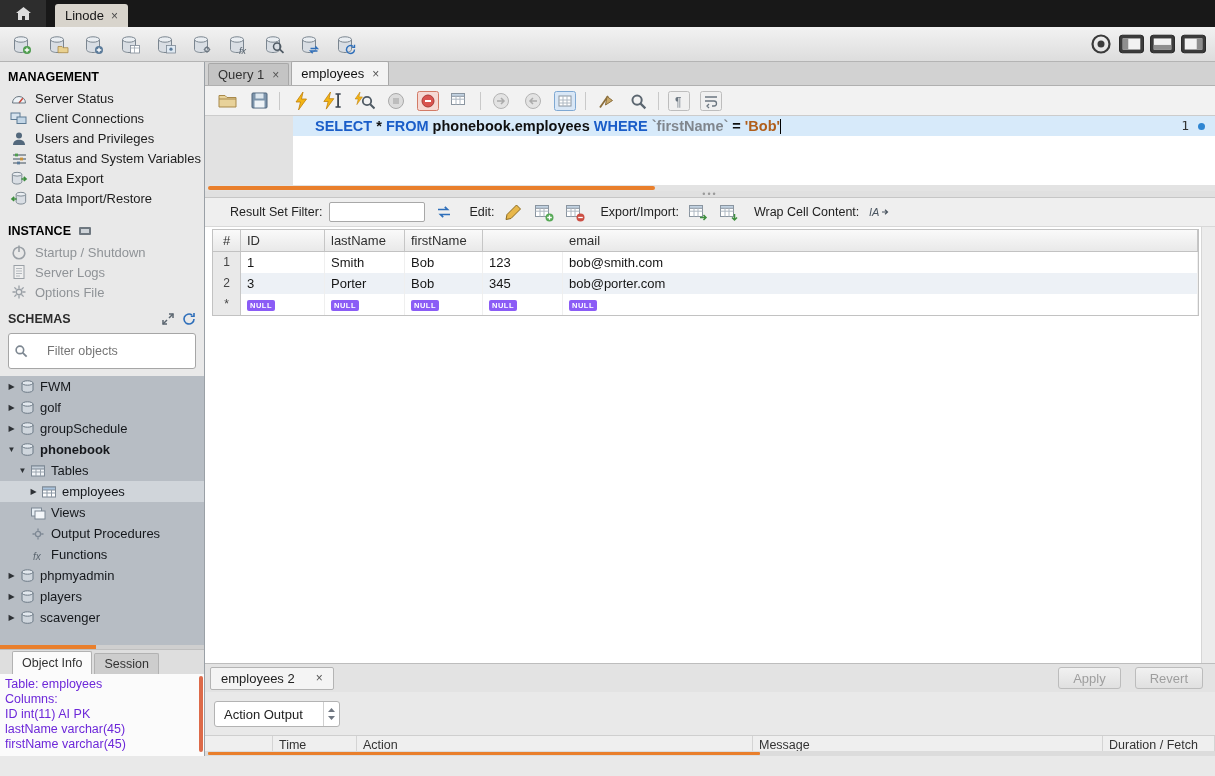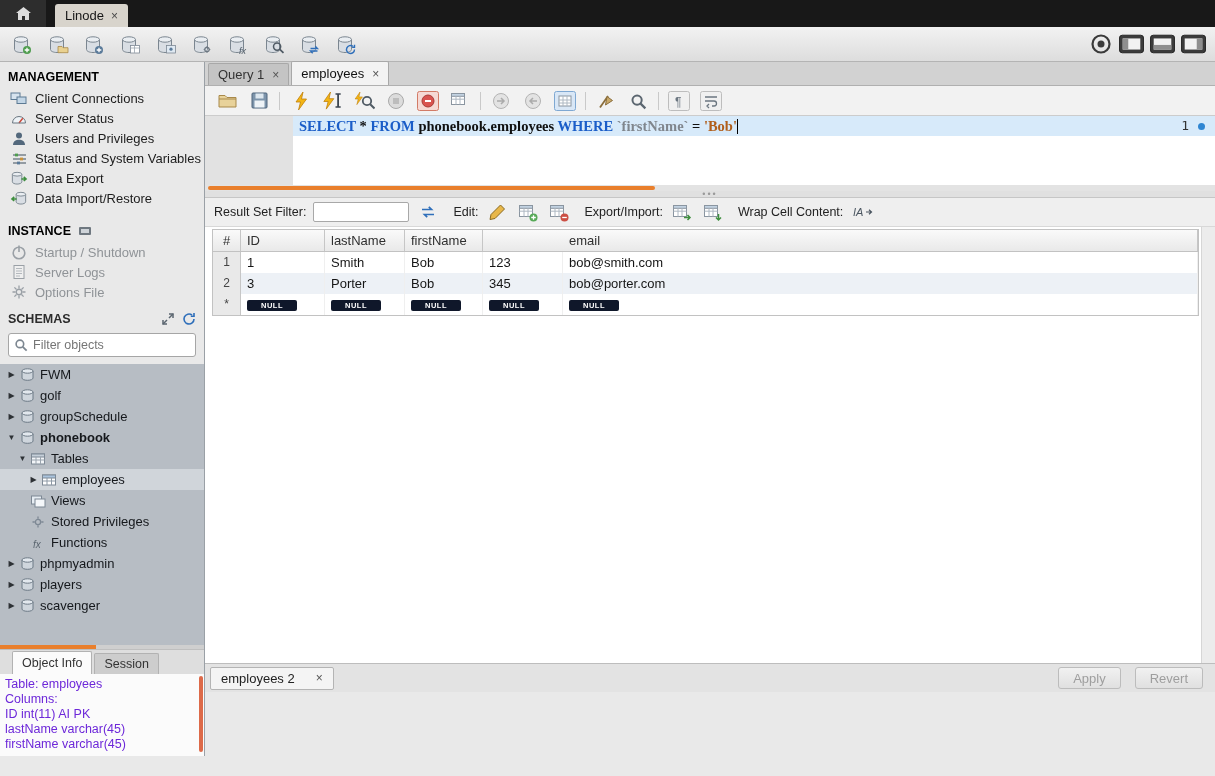--- a/index.html
+++ b/index.html
@@ -22,21 +22,21 @@
 
 
 .sidebar{position:absolute;left:0;top:62px;width:205px;height:694px;background:#e9e9e9;border-right:1px solid #9aa0a6;display:flex;flex-direction:column;overflow:hidden}
 .side-title{padding:8px 8px 4px;font-weight:bold;font-size:12.5px;color:#000000;display:flex;align-items:center;gap:7px}
 .side-item{height:20px;display:flex;align-items:center;gap:7px;padding-left:10px;font-size:13px;color:#1d1d1d;white-space:nowrap;overflow:hidden;flex:none}
 .side-item.disabled{color:#8f9397}
 .mini-icon{width:18px;height:16px;flex:none}
 .schemas-header{display:flex;align-items:center;padding:10px 8px 3px;gap:7px}
 .schemas-title{font-weight:bold;font-size:12.5px;color:#2c2c2c}
 .schemas-icons{margin-left:auto;display:flex;gap:7px}
-.filter-box{margin:4px 8px 0;height:24px;background:#fff;border:1px solid #a6a6a6;border-radius:3px;display:flex;align-items:center;padding:0 5px;gap:5px;flex:none}
+.filter-box{margin:4px 8px 0;height:36px;background:#fff;border:1px solid #a6a6a6;border-radius:3px;display:flex;align-items:center;padding:0 5px;gap:19px;flex:none}
 .filter-box input{border:none;outline:none;font-size:12.5px;width:100%;color:#555;background:transparent;font-family:"Liberation Sans",sans-serif}
 .tree{margin-top:7px;background:#b7bdc4;flex:1;overflow:hidden}
 .tree-row{height:21px;display:flex;align-items:center;font-size:13px;color:#15181c;white-space:nowrap}
 .tree-row.selected{background:#d0d5da}
 .expander{width:13px;font-size:8px;color:#2d3135;text-align:center;flex:none}
 .tree-icon{width:19px;height:15px;flex:none}
 .tree-label{padding-left:3px}
 .bold{font-weight:bold}
 .side-hscroll{height:4px;background:#cfcfcf;position:relative;flex:none}
 .side-hscroll .bar{position:absolute;left:0;top:0;height:4px;width:96px;background:#e97f2c}
@@ -56,51 +56,51 @@
 .ed-toolbar{position:absolute;top:86px;left:205px;right:0;height:30px;background:#f2f2f2;border-bottom:1px solid #cccccc;display:flex;align-items:center;gap:8px;padding:0 10px}
 .ed-icon{width:24px;height:24px}
 .tb-sep{width:1px;height:18px;background:#c9c9c9}
 
 
 .editor{position:absolute;top:116px;left:205px;right:0;height:69px;background:#fff}
 .gutter{position:absolute;left:0;top:0;width:88px;height:100%;background:#e2e2e2}
 .curline{position:absolute;left:88px;right:0;top:0;height:20px;background:#d7eafa}
 .lineno{position:absolute;right:26px;top:2px;font-family:"DejaVu Sans Mono",monospace;font-size:13px;color:#333}
 .bp-dot{position:absolute;right:10px;top:7px;width:7px;height:7px;border-radius:50%;background:#2f86d2}
-.code{position:absolute;left:94px;top:2px;font-family:Liberation Serif, serif;font-size:14.5px;font-weight:bold;white-space:pre}
+.code{position:absolute;left:110px;top:2px;font-family:Liberation Sans, sans-serif;font-size:14.5px;font-weight:bold;white-space:pre}
 .tok-keyword{color:#1a5dc8}
 .tok-plain{color:#101010}
 .tok-identifier{color:#80868d}
 .tok-string{color:#b05e1a}
 .caret{display:inline-block;border-left:1.6px solid #000;height:15px;vertical-align:text-bottom}
 .ed-hscroll{position:absolute;top:185px;left:205px;right:0;height:6px;background:#e3e3e3}
 .ed-hscroll .bar{position:absolute;left:3px;top:1px;width:447px;height:4px;background:#e97f2c;border-radius:2px}
 .splitter{position:absolute;top:191px;left:205px;right:0;height:6px;background:#e0e0e0;display:flex;align-items:center;justify-content:center}
 .grip{color:#9a9a9a;font-size:9px;letter-spacing:2px;line-height:3px}
 
 
 .res-toolbar{position:absolute;top:197px;left:205px;right:0;height:30px;background:#efefef;border-top:1px solid #c6c6c6;border-bottom:1px solid #d8d8d8;display:flex;align-items:center;gap:7px;padding:0 9px;font-size:12.5px;color:#222}
 .rt-label{margin-left:6px;white-space:nowrap}
-.rt-label:first-child{margin-left:0}
+.rt-label:first-child{margin-left:16px}
 .filter-input{width:96px;height:20px;border:1px solid #a8a8a8;border-radius:2px;background:#fff;outline:none;font-size:12px;padding:0 4px;font-family:"Liberation Sans",sans-serif}
 .rt-icon{width:24px;height:22px}
 
 
 .result-area{position:absolute;top:227px;left:205px;right:0;height:436px;background:#fff}
 .v-scroll{position:absolute;right:0;top:0;width:14px;height:100%;background:#ececec;border-left:1px solid #d6d6d6}
 .grid{position:absolute;left:7px;top:2px;right:16px;border:1px solid #c2c2c2}
 .g-header{display:flex;height:22px;background:linear-gradient(#fafafa,#e9e9e9);border-bottom:1px solid #c2c2c2}
 .gh-cell{padding:3px 6px;font-size:13px;color:#2f2f2f;border-right:1px solid #c6c6c6;overflow:hidden;white-space:nowrap;flex:none}
 .gh-cell.flex,.g-cell.flex{flex:1}
 .gh-cell.num{width:28px;text-align:center;padding:3px 0}
 .g-row{display:flex;height:21px;background:#fff}
 .g-row.alt{background:#edf1f6}
 .g-num{width:28px;background:#e9e9e9;border-right:1px solid #c6c6c6;text-align:center;font-size:12px;color:#444;padding-top:3px;flex:none}
 .g-cell{padding:3px 6px;font-size:13px;color:#161616;border-right:1px solid #efefef;overflow:hidden;white-space:nowrap;flex:none}
-.null-badge{display:inline-block;background:#0f172a;color:#fff;font-size:7.5px;font-weight:bold;padding:1px 14px;border-radius:2px;letter-spacing:.5px;vertical-align:middle}
+.null-badge{display:inline-block;background:#8b5cf6;color:#fff;font-size:7.5px;font-weight:bold;padding:1px 3px;border-radius:2px;letter-spacing:.5px;vertical-align:middle}
 
 
 .bottom-tabbar{position:absolute;top:663px;left:205px;right:0;height:29px;background:#e3e3e3;border-top:1px solid #bdbdbd;display:flex;align-items:center;padding:0 12px 0 5px}
 .btab{height:23px;display:flex;align-items:center;gap:21px;padding:0 10px;background:#f4f4f4;border:1px solid #b4b4b4;border-radius:2px;font-size:13px;color:#222}
 .bt-buttons{margin-left:auto;display:flex;gap:14px}
 .btn-disabled{height:22px;padding:0 14px;background:linear-gradient(#f1f1f1,#e0e0e0);border:1px solid #bcbcbc;border-radius:3px;color:#9e9e9e;font-size:13px;font-family:"Liberation Sans",sans-serif}
 
 
 .output{position:absolute;top:692px;left:205px;right:0;height:64px;background:#e9e9e9}
 .action-select{position:absolute;left:9px;top:9px;width:126px;height:26px;background:#fff;border:1px solid #b3b3b3;border-radius:3px;display:flex;align-items:center;font-size:13px;color:#222}
@@ -247,37 +247,37 @@
         </span>
       </div>
   </div>
 
   <div class="sidebar">
     <div class="side-title">
       <span>MANAGEMENT</span>
     </div>
     <div>
         <div class="side-item">
-          <span class="mini-icon" data-icon="client-connections-icon">
-            <svg width="18" height="15" viewBox="0 0 18 15" xmlns="http://www.w3.org/2000/svg">
-              <rect x="1" y="2" width="9" height="6.5" fill="#d6e3ee" stroke="#5c7a94"></rect>
-              <rect x="7" y="6" width="9" height="6.5" fill="#c3d6e6" stroke="#5c7a94"></rect>
-            </svg>
-          </span>
-          <span>Client Connections</span>
-        </div>
-        <div class="side-item">
           <span class="mini-icon" data-icon="server-status-icon">
             <svg width="18" height="16" viewBox="0 0 18 16" xmlns="http://www.w3.org/2000/svg">
               <path d="M2.5 13a6.5 6.5 0 0 1 13 0" fill="#eef3f7" stroke="#6a7680"></path>
               <line x1="9" y1="13" x2="12.8" y2="8.2" stroke="#cc4b3c" stroke-width="1.5"></line>
               <line x1="2.5" y1="13" x2="15.5" y2="13" stroke="#6a7680"></line>
             </svg>
           </span>
           <span>Server Status</span>
+        </div>
+        <div class="side-item">
+          <span class="mini-icon" data-icon="client-connections-icon">
+            <svg width="18" height="15" viewBox="0 0 18 15" xmlns="http://www.w3.org/2000/svg">
+              <rect x="1" y="2" width="9" height="6.5" fill="#d6e3ee" stroke="#5c7a94"></rect>
+              <rect x="7" y="6" width="9" height="6.5" fill="#c3d6e6" stroke="#5c7a94"></rect>
+            </svg>
+          </span>
+          <span>Client Connections</span>
         </div>
         <div class="side-item">
           <span class="mini-icon" data-icon="users-privileges-icon">
             <svg width="16" height="15" viewBox="0 0 16 15" xmlns="http://www.w3.org/2000/svg">
               <circle cx="8" cy="4.5" r="3" fill="#53687c"></circle>
               <path d="M2 14c0-3.4 2.7-5.2 6-5.2s6 1.8 6 5.2z" fill="#53687c"></path>
             </svg>
           </span>
           <span>Users and Privileges</span>
         </div>
@@ -453,21 +453,21 @@
           <span class="tree-label">Views</span>
         </div>
         <div class="tree-row" style="padding-left: 16px;">
           <span class="expander"></span>
           <span class="tree-icon" data-icon="procedures-folder-icon">
             <svg width="17" height="14" viewBox="0 0 17 14" xmlns="http://www.w3.org/2000/svg">
               <circle cx="8" cy="7" r="2.6" fill="none" stroke="#7d8894" stroke-width="1.3"></circle>
               <path d="M8 1.5v2.3M8 10.2v2.3M2.5 7h2.3M11.2 7h2.3" stroke="#7d8894" stroke-width="1.3"></path>
             </svg>
           </span>
-          <span class="tree-label">Stored Privileges</span>
+          <span class="tree-label">Output Procedures</span>
         </div>
         <div class="tree-row" style="padding-left: 16px;">
           <span class="expander"></span>
           <span class="tree-icon" data-icon="functions-folder-icon">
             <svg width="17" height="14" viewBox="0 0 17 14" xmlns="http://www.w3.org/2000/svg">
               <text x="3" y="11.5" font-size="10" font-style="italic" fill="#5b6670">fx</text>
             </svg>
           </span>
           <span class="tree-label">Functions</span>
         </div>
@@ -756,15 +756,38 @@
     <div class="btab">
       <span>employees 2</span>
       <span class="tab-close">×</span>
     </div>
     <div class="bt-buttons">
       <button class="btn-disabled">Apply</button>
       <button class="btn-disabled">Revert</button>
     </div>
   </div>
 
+  <div class="output">
+    <div class="action-select">
+      <span class="as-label">Action Output</span>
+      <span class="as-stepper">
+          <span data-icon="stepper-icon">
+            <svg width="9" height="14" viewBox="0 0 9 14" xmlns="http://www.w3.org/2000/svg">
+              <path d="M4.5 1L8 5H1z" fill="#6f7680"></path>
+              <path d="M4.5 13L1 9h7z" fill="#6f7680"></path>
+            </svg>
+          </span>
+        </span>
+    </div>
+    <div class="out-header">
+        <div class="oh-cell" style="width: 68px;"></div>
+        <div class="oh-cell" style="width: 84px;">Time</div>
+        <div class="oh-cell" style="width: 396px;">Action</div>
+        <div class="oh-cell" style="width: 350px;">Message</div>
+        <div class="oh-cell flex">Duration / Fetch</div>
+      </div>
+    <div class="out-hscroll">
+        <div class="bar"></div>
+      </div>
+  </div>
 
 
 </div>
 
 </body></html>

